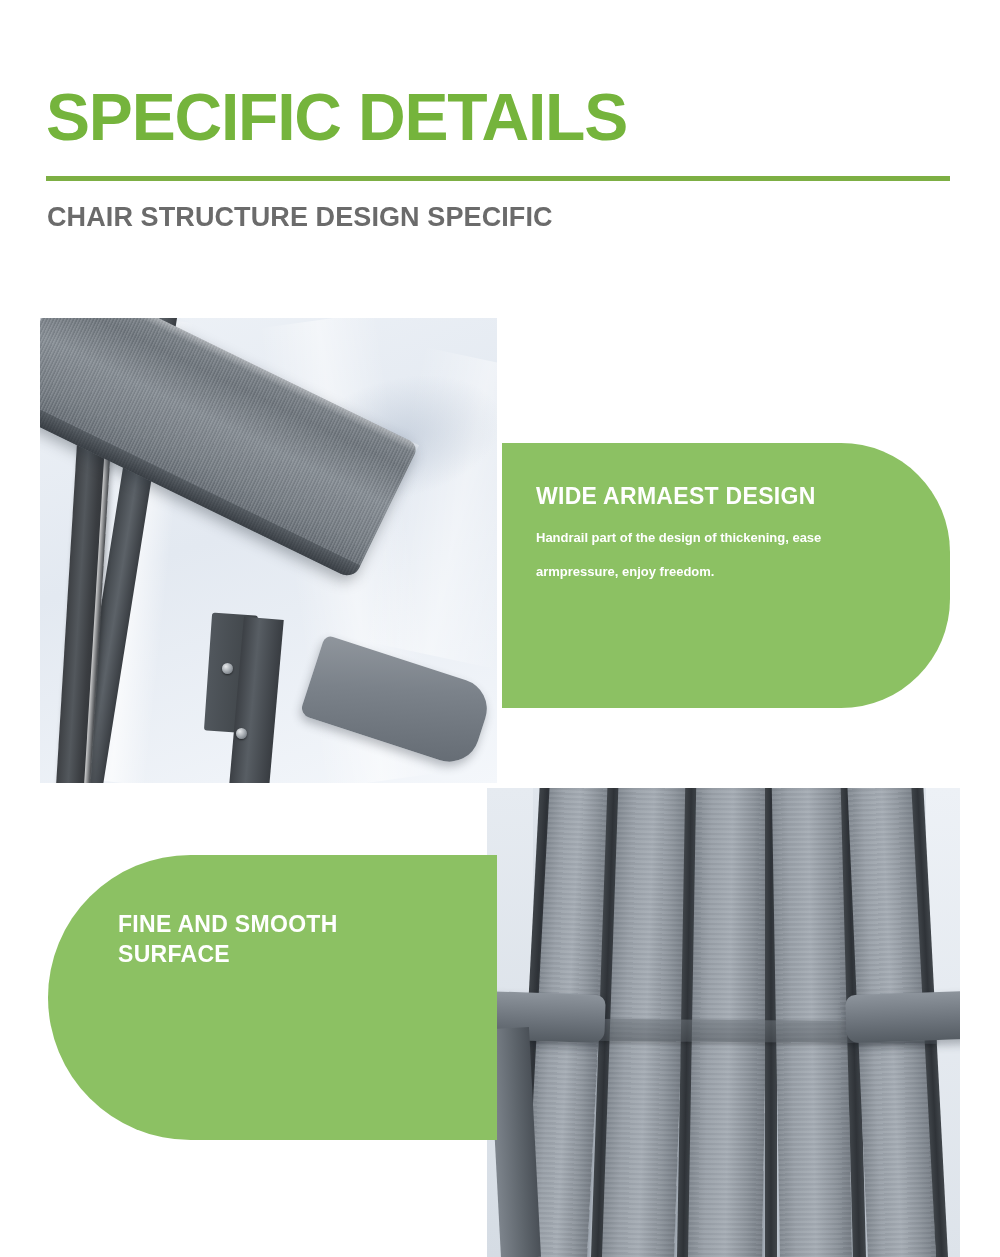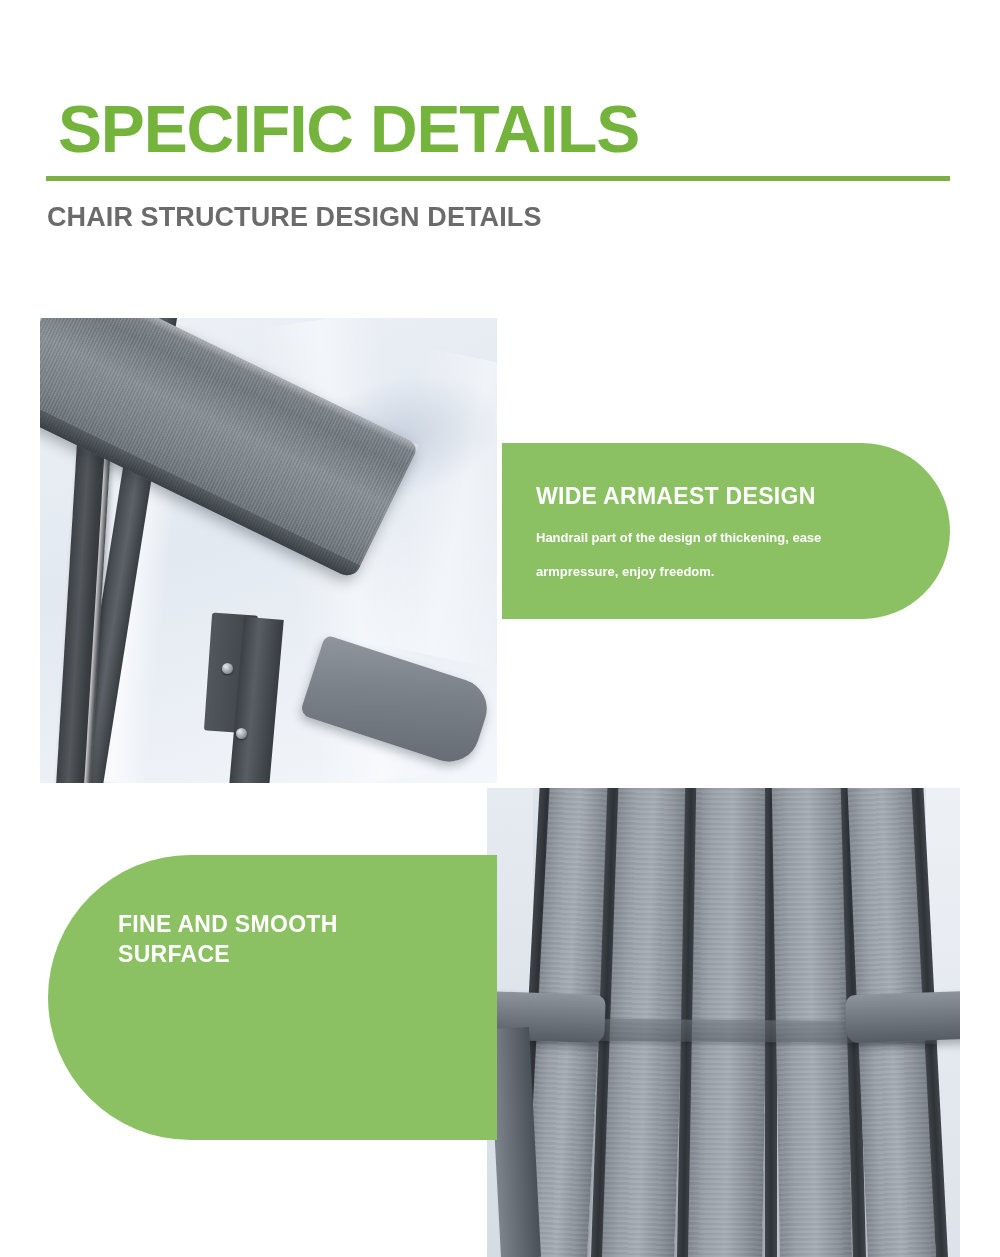--- a/index.html
+++ b/index.html
@@ -19,21 +19,21 @@
   
   .page-header {
     position: absolute;
     left: 0; top: 0;
     width: 1000px;
   }
   .title {
     position: absolute;
     left: 46px;
     top: 78px;
-    margin: 12px;
+    margin: 0;
     font-size: 66px;
     line-height: 78px;
     font-weight: bold;
     letter-spacing: -1.2px;
     color: #75B43C;
     white-space: nowrap;
   }
   .title-rule {
     position: absolute;
     left: 46px;
@@ -251,21 +251,21 @@
   .callout {
     position: absolute;
     box-sizing: border-box;
     color: #ffffff;
   }
   .callout-right {
     
     left: 502px;
     top: 443px;
     width: 448px;
-    height: 176px;
+    height: 265px;
     border-radius: 0 109px 109px 0;
     padding: 38px 0 0 34px;
   }
   .callout-left {
     
     left: 48px;
     top: 855px;
     width: 449px;
     height: 285px;
     border-radius: 143px 0 0 143px;
@@ -288,21 +288,21 @@
   }
   .callout-right .callout-body { max-width: 370px; }
   .callout-left  .callout-body { max-width: 372px; }
 </style>
 </head>
 <body style="background: rgb(255, 255, 255);">
 
 <div class="page-header">
   <h1 class="title" style="color: rgb(117, 180, 60);">SPECIFIC DETAILS</h1>
   <div class="title-rule" style="background: rgb(125, 175, 68);"></div>
-  <h2 class="subtitle" style="color: rgb(107, 107, 107);">CHAIR STRUCTURE DESIGN DETAILS</h2>
+  <h2 class="subtitle" style="color: rgb(107, 107, 107);">CHAIR STRUCTURE DESIGN SPECIFIC</h2>
 </div>
 
 <div class="photo-armrest">
   <div class="cloth-fold cf1"></div>
   <div class="cloth-fold cf2"></div>
   <div class="cloth-fold cf3"></div>
   <div class="cloth-shadow"></div>
 
   <div class="rear-slat"></div>
   <div class="back-post"></div>

